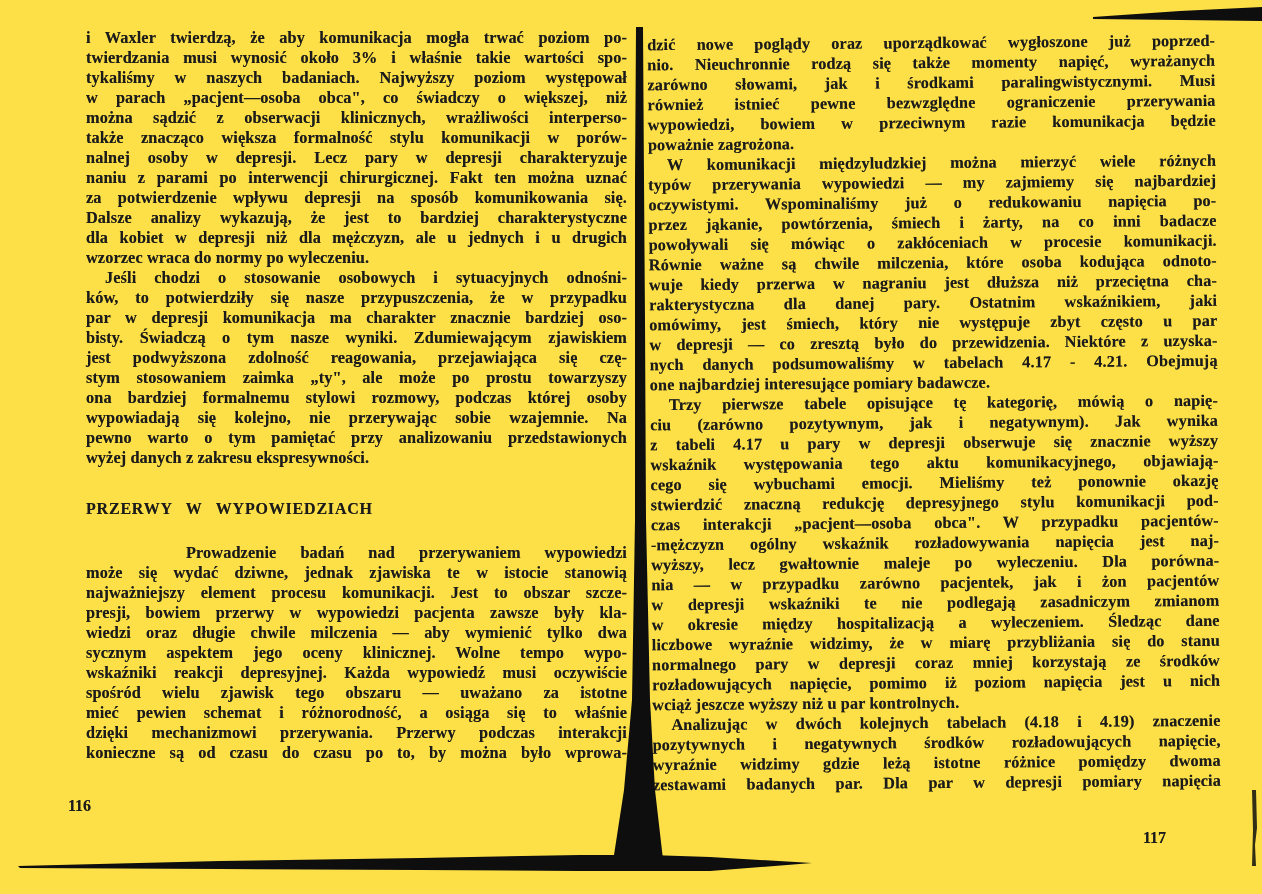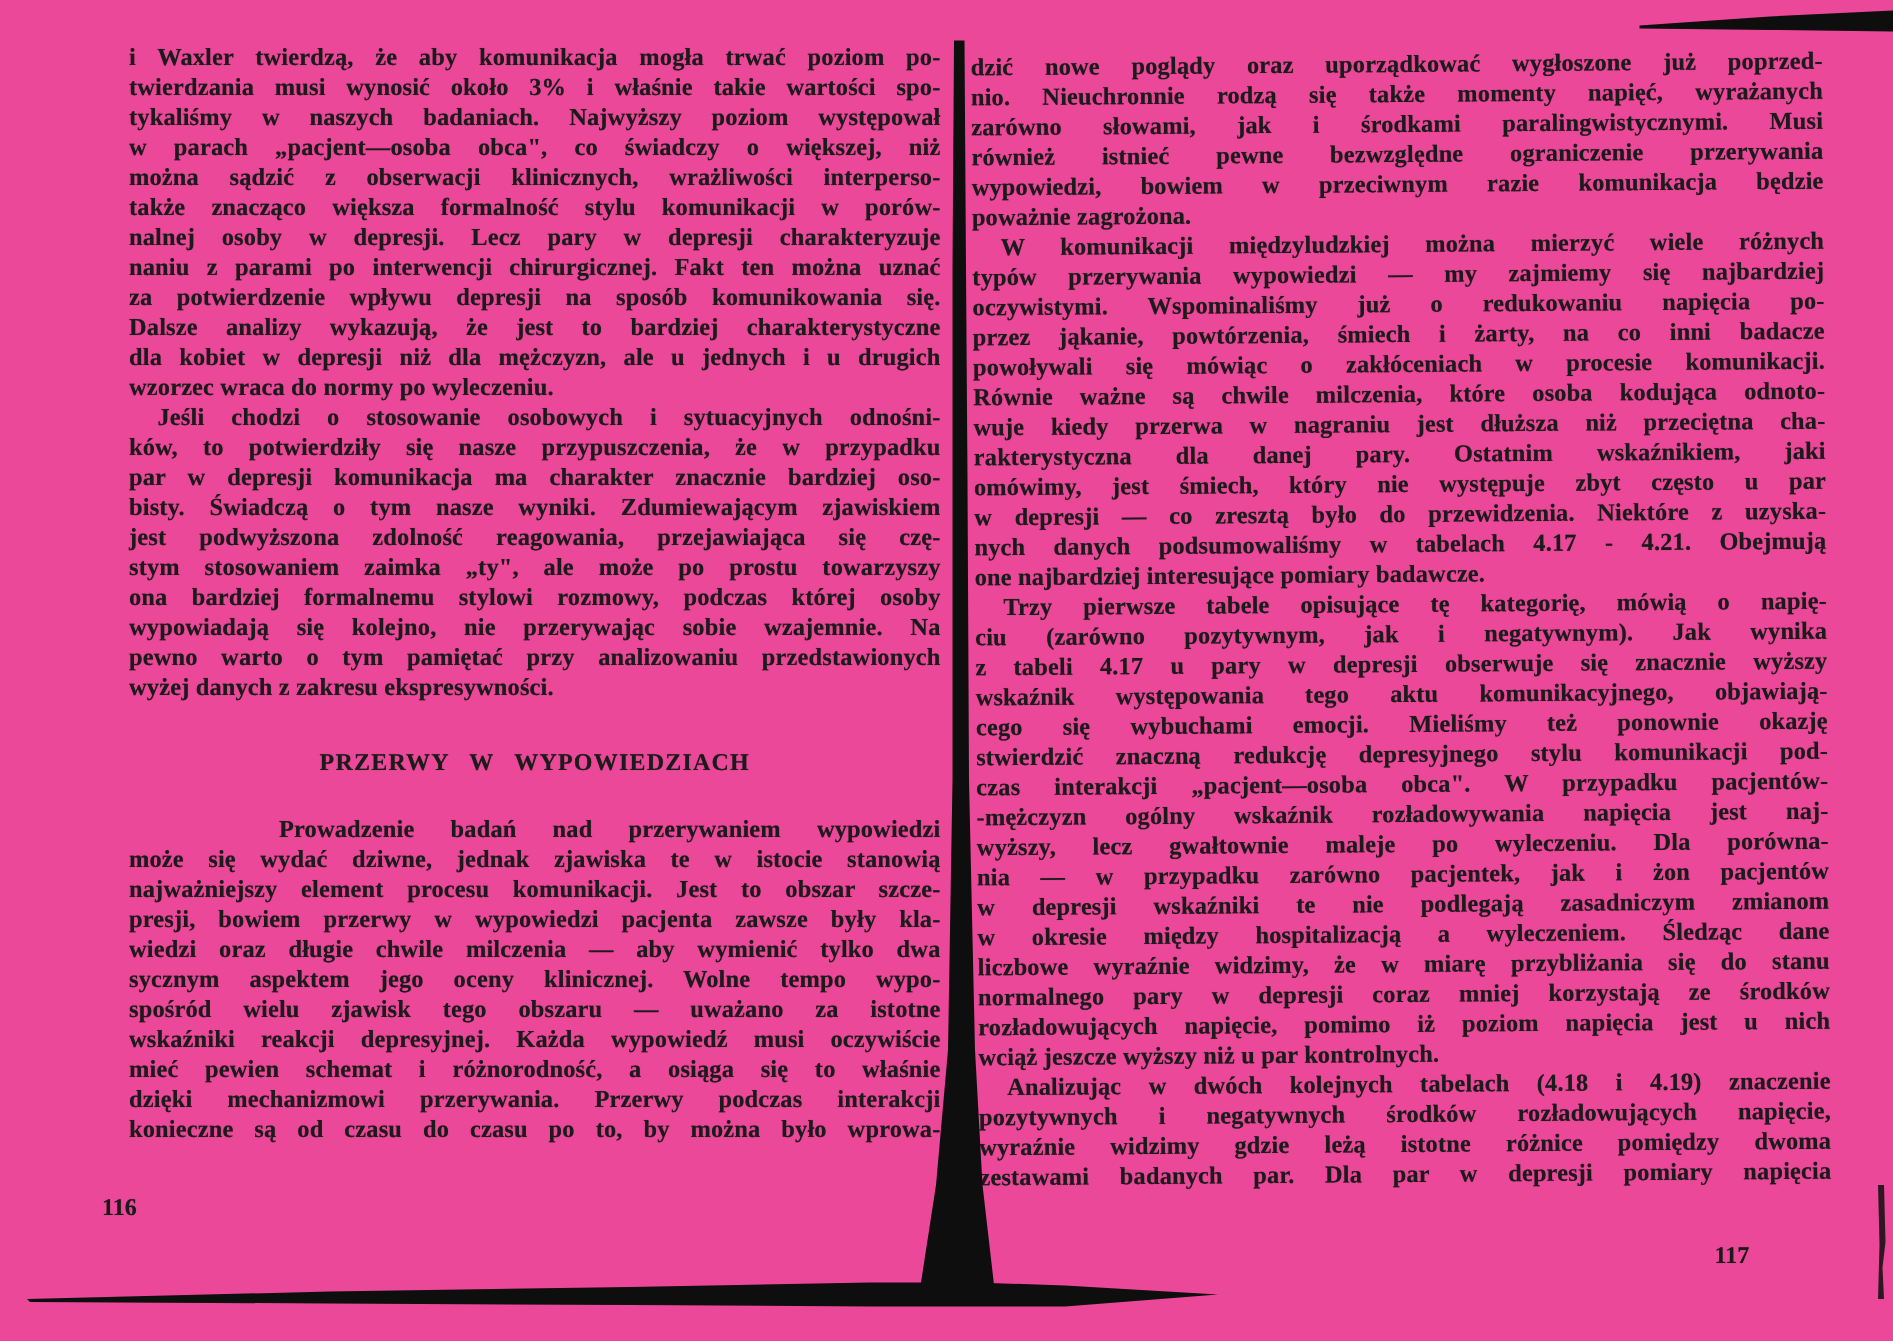--- a/index.html
+++ b/index.html
@@ -2,21 +2,21 @@
 <html><head>
 <meta charset="utf-8">
 <style>
   html, body {
     margin: 0; padding: 0;
     background: #e8e8e4;
   }
   #scan {
     position: relative;
     width: 1262px; height: 894px;
-    background: #ec4899;
+    background: #fde047;
     overflow: hidden;
     font-family: "Liberation Serif", "DejaVu Serif", serif;
     font-weight: 700;
     color: #1b1b1b;
     text-shadow: 0 0 0.5px rgba(20,20,20,0.55);
   }
   .page {
     position: absolute;
     font-size: 16.3px;
     line-height: 20px;
@@ -27,21 +27,20 @@
                 transform: rotate(-0.45deg); transform-origin: 50% 50%; }
   .para { margin: 0; }
   .line { text-align: justify; text-align-last: justify; white-space: normal; }
   .para.ends .line:last-child { text-align-last: left; }
   .para.indent .line:first-child { text-indent: 19px; }
   .para.indent-xl .line:first-child { text-indent: 100px; }
   .section-heading {
     margin: 31px 0 24px 0;
     font-size: 16px;
     line-height: 20px;
-    text-align: center;
     letter-spacing: 0.8px;
     word-spacing: 9px;
     font-weight: 700;
   }
   .page-number {
     position: absolute;
     font-size: 16px;
     font-weight: 700;
     color: #1b1b1b;
   }
@@ -87,22 +86,22 @@
         <div class="line">wyżej danych z zakresu ekspresywności.</div>
       </div>
     <div class="section-heading">PRZERWY W WYPOWIEDZIACH</div>
     <div class="para indent-xl">
         <div class="line">Prowadzenie badań nad przerywaniem wypowiedzi</div>
         <div class="line">może się wydać dziwne, jednak zjawiska te w istocie stanowią</div>
         <div class="line">najważniejszy element procesu komunikacji. Jest to obszar szcze-</div>
         <div class="line">presji, bowiem przerwy w wypowiedzi pacjenta zawsze były kla-</div>
         <div class="line">wiedzi oraz długie chwile milczenia — aby wymienić tylko dwa</div>
         <div class="line">sycznym aspektem jego oceny klinicznej. Wolne tempo wypo-</div>
+        <div class="line">wskaźniki reakcji depresyjnej. Każda wypowiedź musi oczywiście</div>
         <div class="line">spośród wielu zjawisk tego obszaru — uważano za istotne</div>
-        <div class="line">wskaźniki reakcji depresyjnej. Każda wypowiedź musi oczywiście</div>
         <div class="line">mieć pewien schemat i różnorodność, a osiąga się to właśnie</div>
         <div class="line">dzięki mechanizmowi przerywania. Przerwy podczas interakcji</div>
         <div class="line">konieczne są od czasu do czasu po to, by można było wprowa-</div>
       </div>
   </div>
 
   <div id="right-page" class="page">
     <div class="para ends">
         <div class="line">dzić nowe poglądy oraz uporządkować wygłoszone już poprzed-</div>
         <div class="line">nio. Nieuchronnie rodzą się także momenty napięć, wyrażanych</div>

